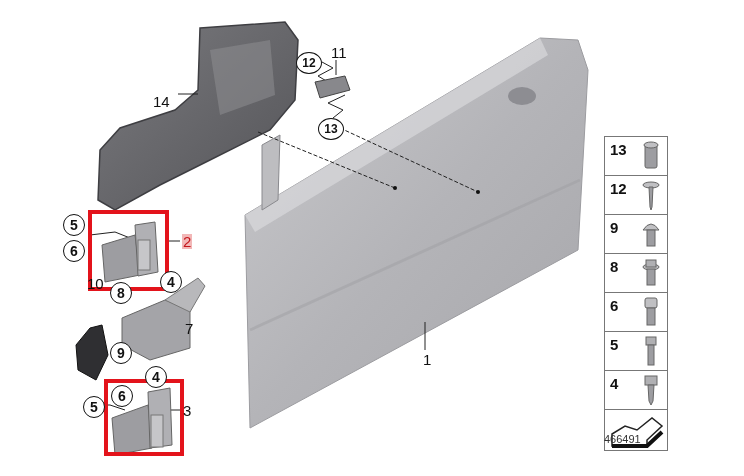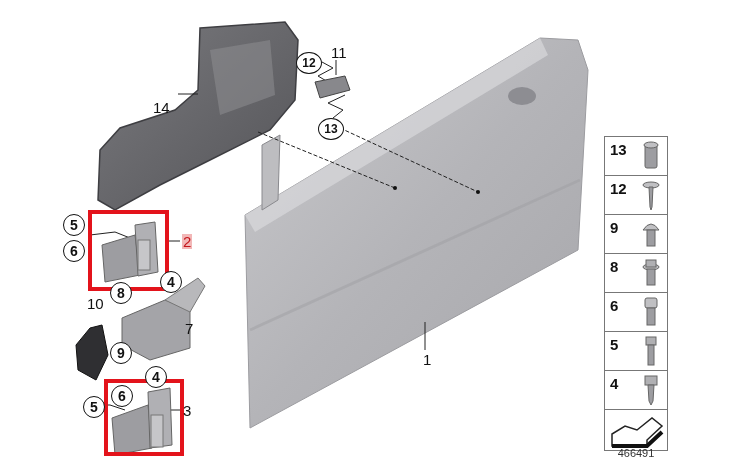--- a/index.html
+++ b/index.html
@@ -8,21 +8,21 @@
   .lbl { position:absolute; font-weight:normal; font-size:15px; color:#111; line-height:1; }
   .circ { position:absolute; width:22px; height:22px; border:1.6px solid #111; border-radius:50%; background:#fff; font-weight:bold; font-size:14px; color:#111; display:flex; align-items:center; justify-content:center; box-sizing:border-box; }
   .circ.sm { font-size:12px; }
   .hl { position:absolute; border:4px solid #e3131b; box-sizing:border-box; }
   .num2 { background:#f2b7b7; color:#c4161c; padding:0 1px; }
   .legend { position:absolute; left:604px; top:136px; width:62px; border:1px solid #777; background:#fff; }
   .leg-row { height:38px; border-bottom:1px solid #777; position:relative; }
   .leg-row .n { position:absolute; left:5px; top:4px; font-weight:bold; font-size:15px; color:#111; }
   .leg-row svg { position:absolute; right:6px; top:3px; }
   .leg-arrow { height:40px; position:relative; }
-  .code { position:absolute; left:604px; top:447px; width:64px; text-align:center; font-size:11px; color:#333; }
+  .code { position:absolute; left:604px; top:433px; width:64px; text-align:left; font-size:11px; color:#333; }
 </style>
 </head>
 <body>
 
 <div class="canvas">
   <svg width="744" height="476" style="position:absolute;left:0;top:0">
     <defs>
       <linearGradient id="doorG" x1="0" y1="0" x2="1" y2="1">
         <stop offset="0" stop-color="#c9c9cc"></stop>
         <stop offset="0.5" stop-color="#b4b4b8"></stop>
@@ -90,23 +90,23 @@
     </g>
   </svg>
 
   <div class="hl" style="left:88px;top:210px;width:81px;height:81px"></div>
   <div class="hl" style="left:104px;top:379px;width:80px;height:77px"></div>
 
   <span class="lbl" style="left:423px;top:352px">1</span>
   <span class="lbl num2" style="left:182px;top:234px">2</span>
   <span class="lbl" style="left:183px;top:403px">3</span>
   <span class="lbl" style="left:185px;top:321px">7</span>
-  <span class="lbl" style="left:87px;top:296px">10</span>
+  <span class="lbl" style="left:87px;top:276px">10</span>
   <span class="lbl" style="left:331px;top:45px">11</span>
-  <span class="lbl" style="left:153px;top:100px">14</span>
+  <span class="lbl" style="left:153px;top:94px">14</span>
 
   <div class="circ" style="left:63px;top:214px">5</div>
   <div class="circ" style="left:63px;top:240px">6</div>
   <div class="circ" style="left:160px;top:271px">4</div>
   <div class="circ" style="left:110px;top:282px">8</div>
   <div class="circ" style="left:110px;top:342px">9</div>
   <div class="circ" style="left:145px;top:366px">4</div>
   <div class="circ" style="left:111px;top:385px">6</div>
   <div class="circ" style="left:83px;top:396px">5</div>
   <div class="circ sm" style="left:296px;top:52px;width:26px;height:22px">12</div>

